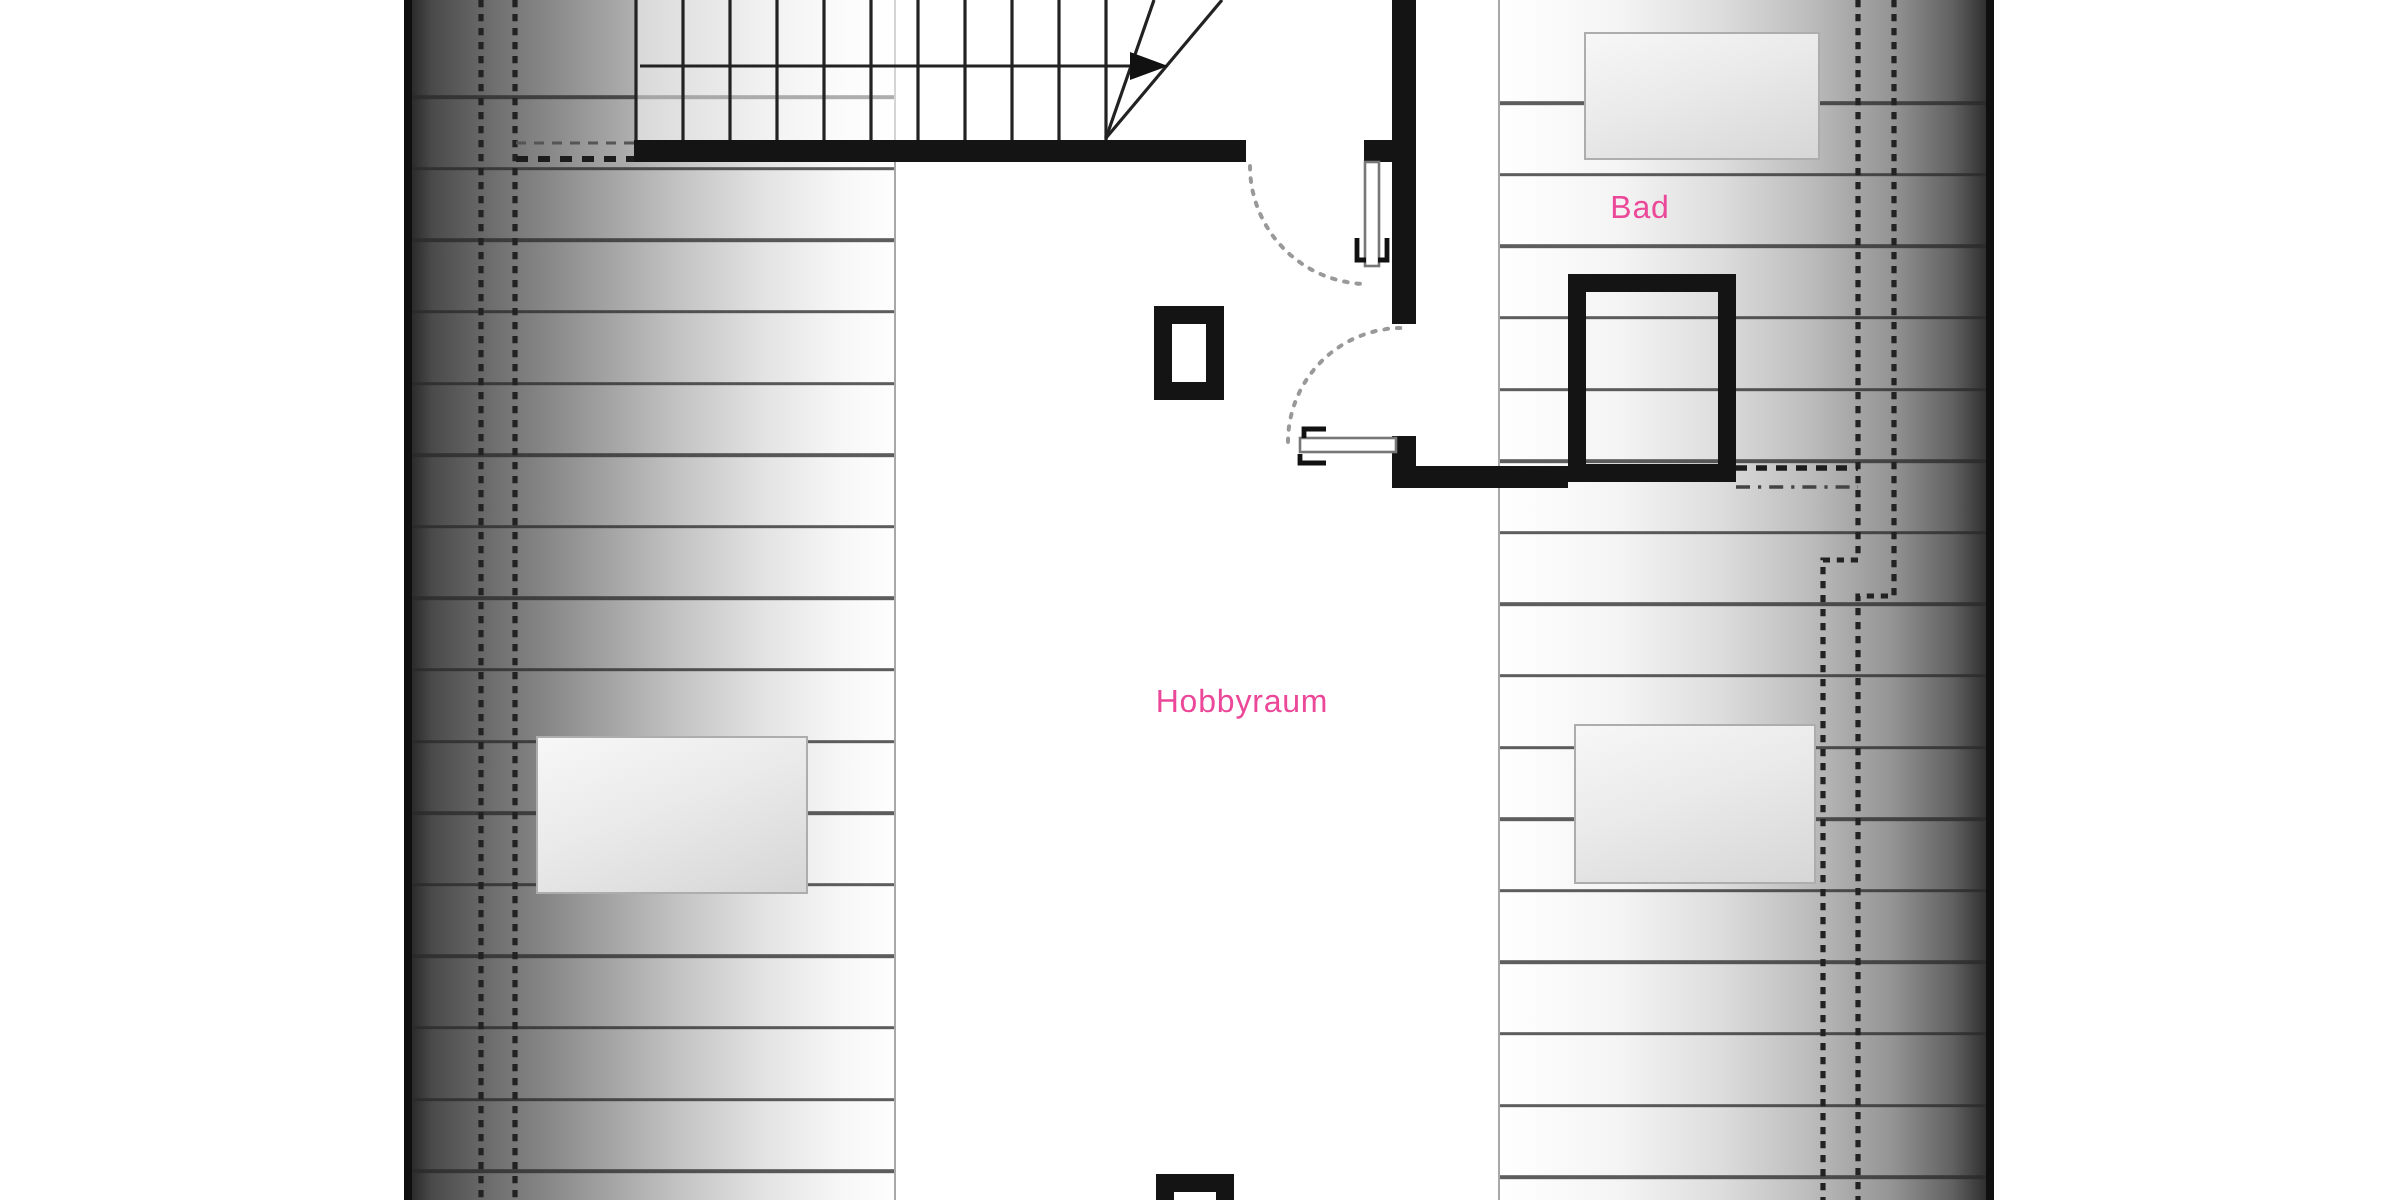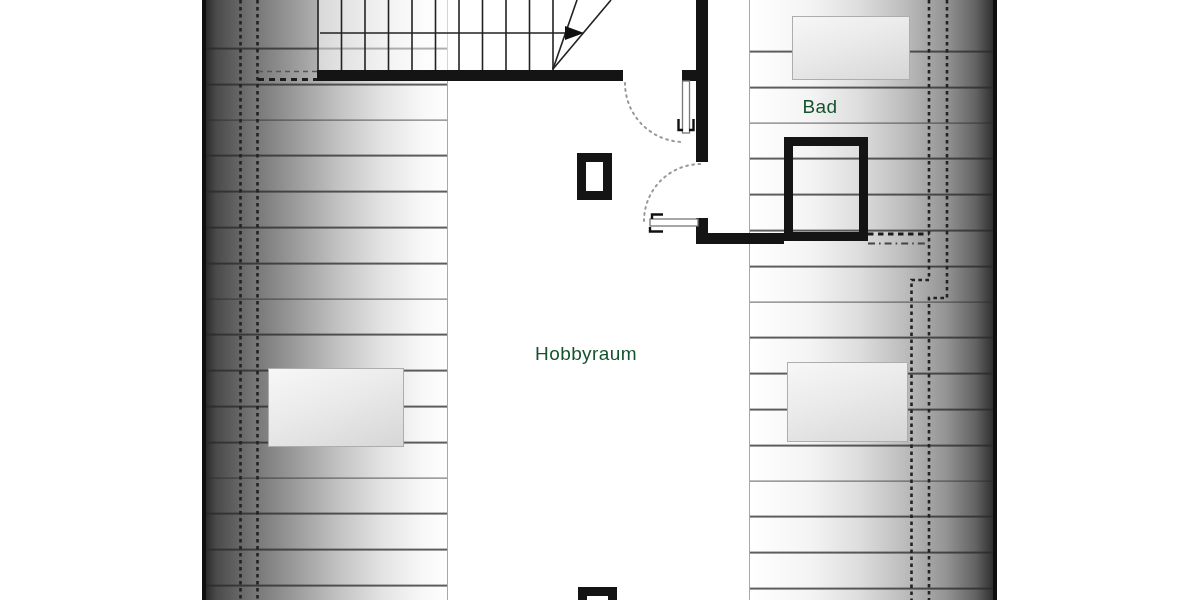--- a/index.html
+++ b/index.html
@@ -38,23 +38,23 @@
   
   .shower{position:absolute;left:784px;top:137px;width:84px;height:104px;box-sizing:border-box;border:9px solid #141414;background:transparent;}
   .chimney{position:absolute;box-sizing:border-box;border:9px solid #141414;background:#ffffff;}
   .chimney-mid{left:577px;top:153px;width:35px;height:47px;}
   .chimney-bottom{left:578px;top:587px;width:39px;height:26px;}
   .roof-window{position:absolute;box-sizing:border-box;border:1px solid #adadad;background:linear-gradient(160deg,#f7f7f7 0%,#eaeaea 45%,#d6d6d6 100%);}
   .rw-1{left:792px;top:16px;width:118px;height:64px;}
   .rw-2{left:787px;top:362px;width:121px;height:80px;}
   .rw-3{left:268px;top:368px;width:136px;height:79px;}
   
-  .room-label{position:absolute;font-size:19px;color:#14532d;text-align:center;letter-spacing:0.4px;}
+  .room-label{position:absolute;font-size:16px;color:#ec4899;text-align:center;letter-spacing:0.4px;}
   .label-bad{left:770px;top:96px;width:100px;}
-  .label-hobbyraum{left:506px;top:343px;width:160px;}
+  .label-hobbyraum{left:541px;top:343px;width:160px;}
   
   .overlay{position:absolute;left:0;top:0;width:1200px;height:600px;}
 </style>
 </head>
 <body>
 
 <div class="stage">
 
   <div class="strip strip-left"></div>
   <div class="strip strip-right"></div>

